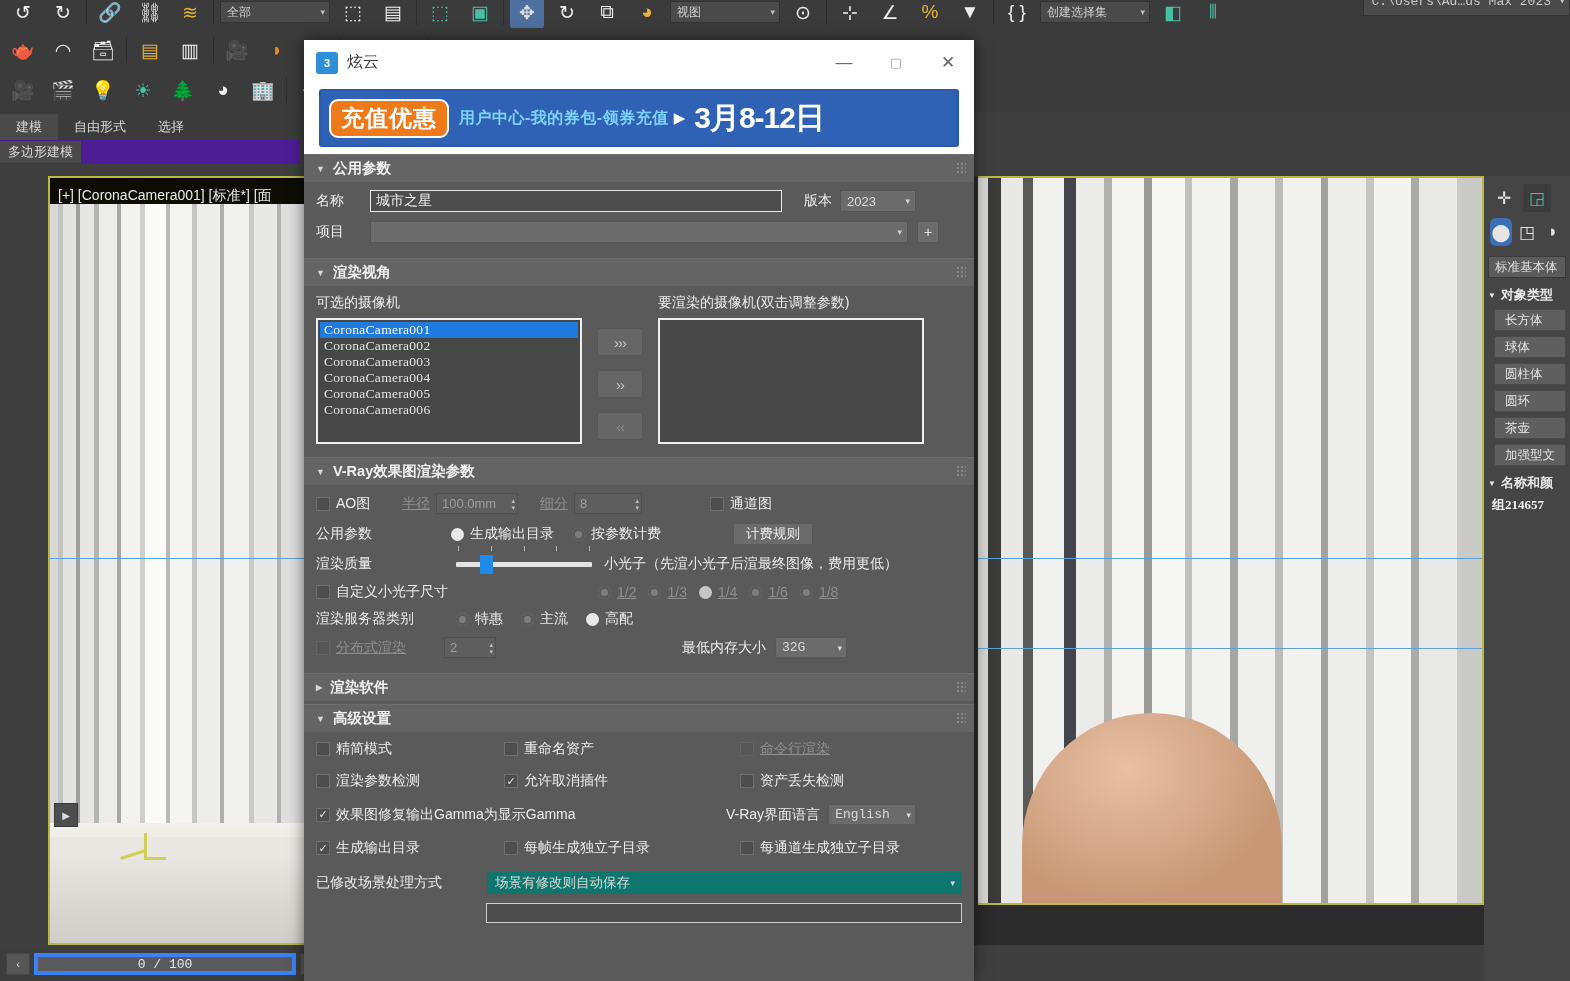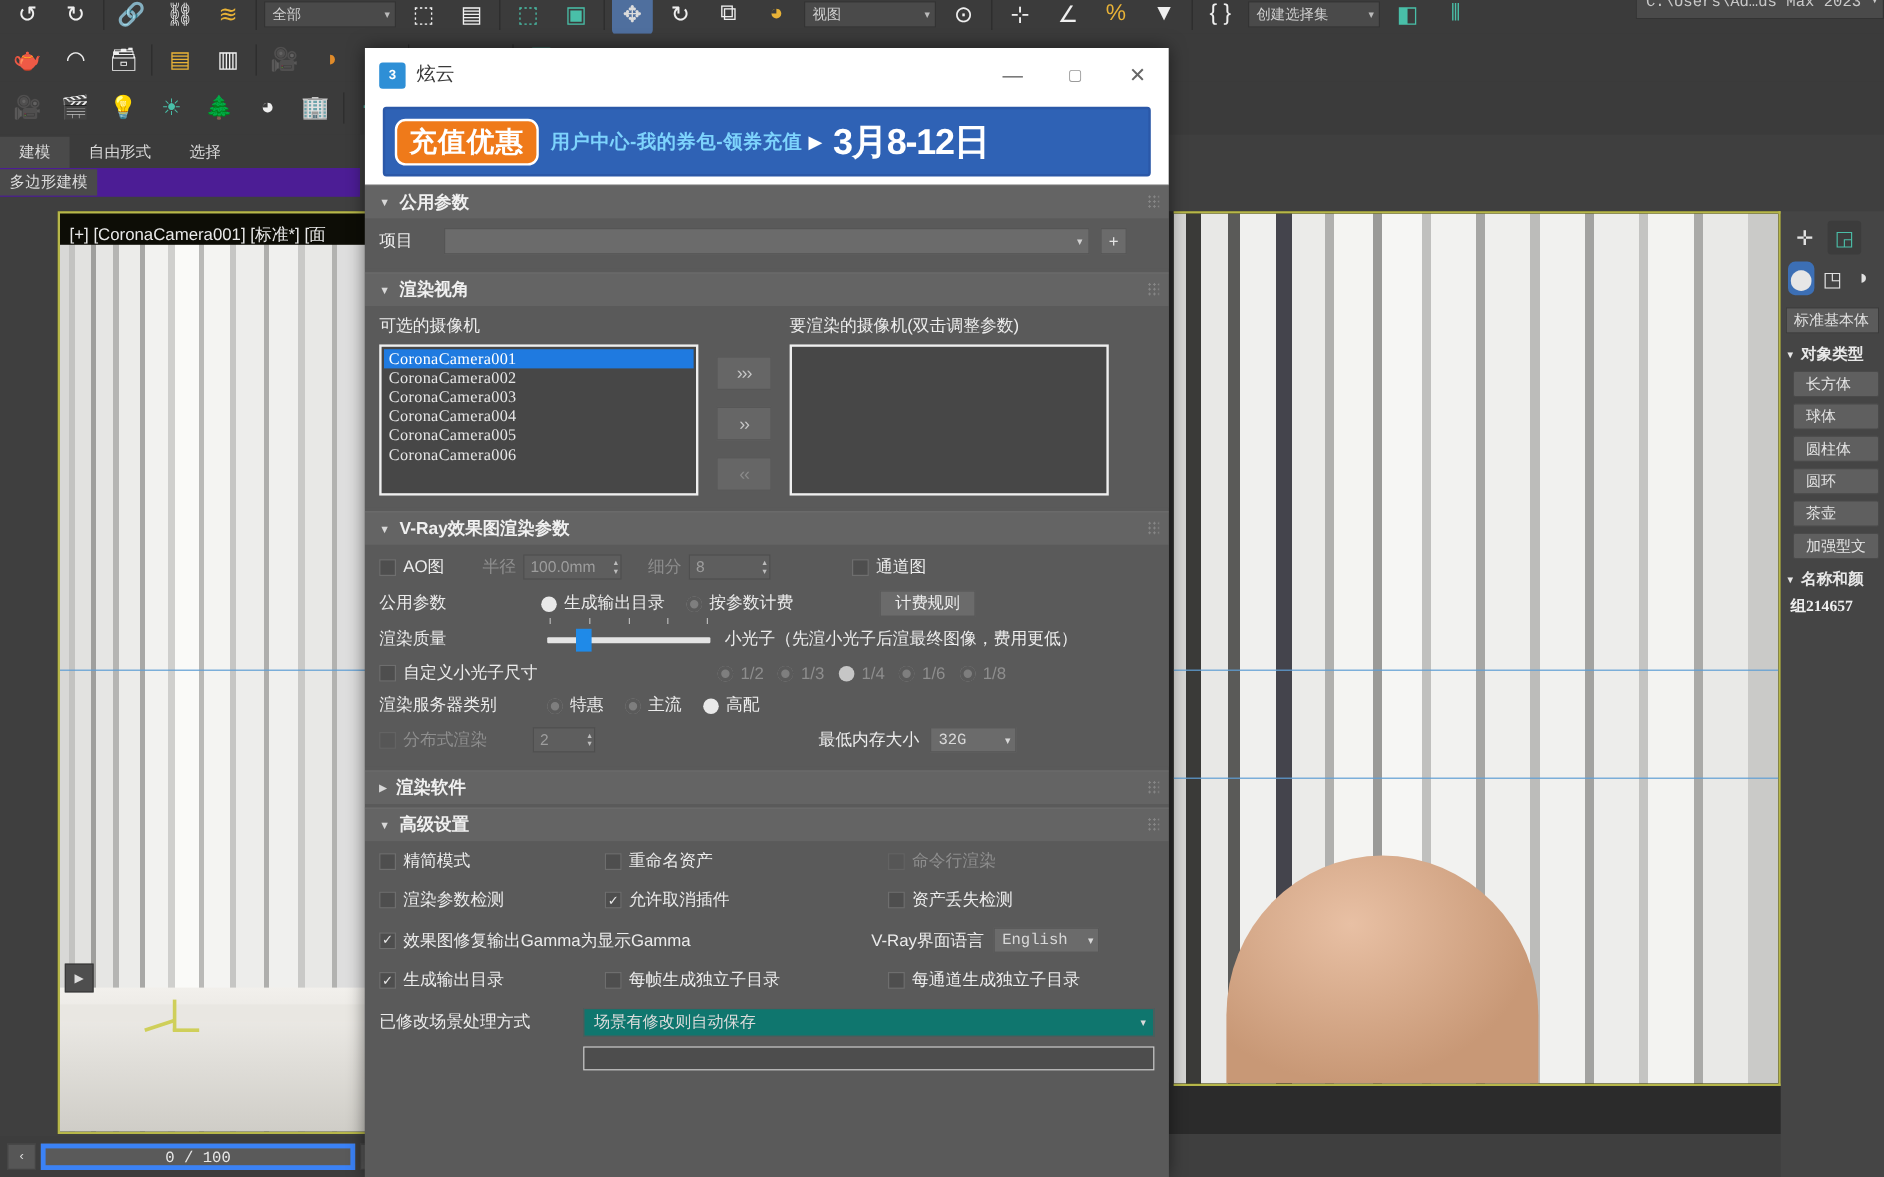--- a/index.html
+++ b/index.html
@@ -170,21 +170,21 @@
               padding-left:12px; font-weight:bold; font-size:14.5px; color:#f0f0f0;
               position:relative; border-top:1px solid #6d6d6d;}
   .sec-head .tri { font-size:9px; margin-right:8px; color:#d8d8d8;}
   .sec-head .grip{ position:absolute; right:8px; top:7px; width:10px;height:12px;
     background-image:radial-gradient(#8d8d8d 35%, transparent 36%);
     background-size:4px 4px; opacity:.85;}
   .sec-body{ background:#5a5a5a; padding:8px 12px 10px 12px; }
 
   .row { display:flex; align-items:center; margin-bottom:9px; }
   .lbl { font-size:14px; color:#ececec; white-space:nowrap; }
-  .lbl.dim { color:#8e8e8e; }
+  .lbl.dim { color:#8e8e8e;text-decoration:underline; }
 
   .txtfield { height:22px; background:#4d4d4d; border:1px solid #e9e9e9;
               color:#ececec; font-size:14px; display:flex; align-items:center;
               padding:0 5px; }
   .selfield { height:22px; background:#6b6b6b; border:1px solid #555;
               color:#dcdcdc; font-size:13px; display:flex; align-items:center;
               padding:0 16px 0 6px; position:relative;}
   .selfield:after{content:"▾"; position:absolute; right:5px; font-size:9px; color:#d0d0d0;}
   .plusbtn { width:22px;height:22px;background:#6b6b6b;border:1px solid #555;
              display:flex;align-items:center;justify-content:center;color:#e4e4e4;font-size:14px;}
@@ -419,20 +419,26 @@
 
   <div class="dlg-body">
 
     <div class="sec">
       <div class="sec-head">
         <span class="tri">▼</span>
         <span>公用参数</span>
         <span class="grip"></span>
       </div>
       <div class="sec-body">
+        <div class="row">
+          <span class="lbl" style="width:54px">名称</span>
+          <span class="txtfield" style="width:412px">城市之星</span>
+          <span class="lbl" style="margin-left:22px;margin-right:8px">版本</span>
+          <span class="selfield" style="width:76px">2023</span>
+        </div>
         <div class="row" style="margin-bottom:2px">
           <span class="lbl" style="width:54px">项目</span>
           <span class="selfield" style="width:538px"></span>
           <span class="plusbtn" style="margin-left:9px">+</span>
         </div>
       </div>
     </div>
 
     <div class="sec">
       <div class="sec-head">

